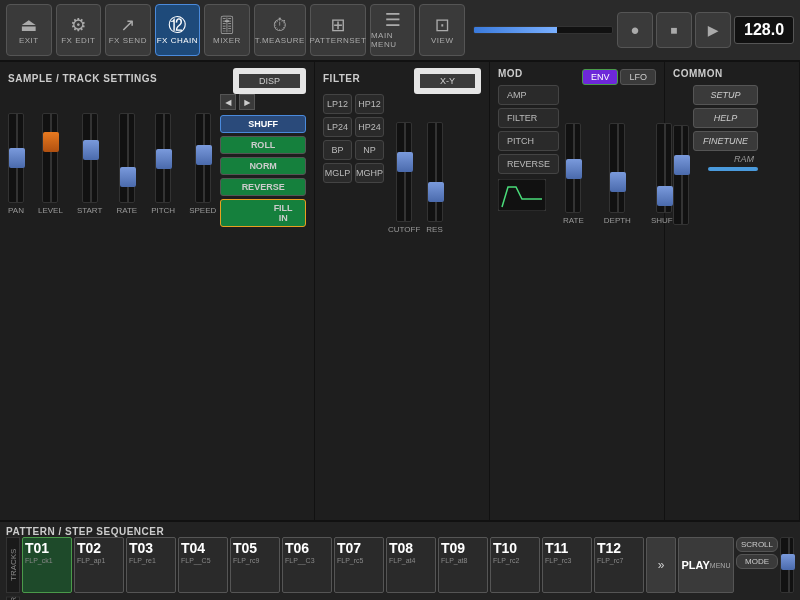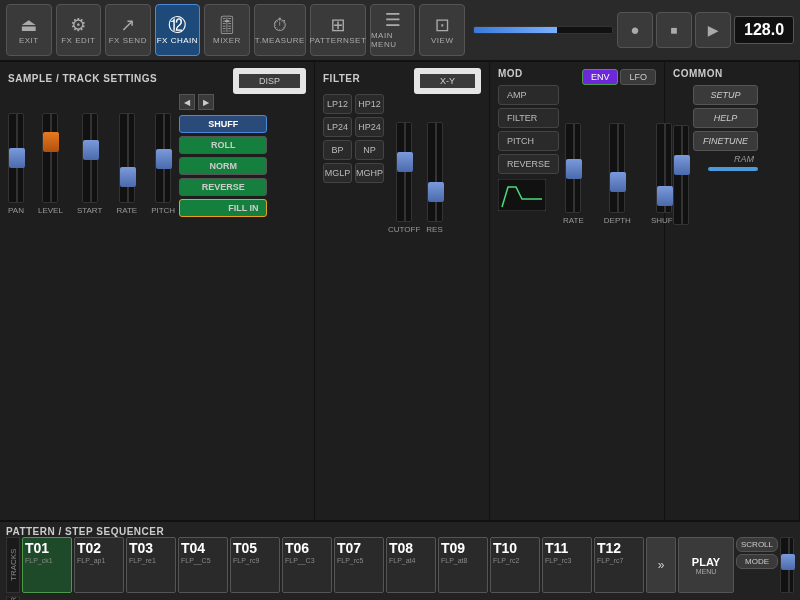--- a/index.html
+++ b/index.html
@@ -298,21 +298,20 @@
       width: 30px;
       display: flex;
       align-items: center;
       justify-content: center;
       cursor: pointer;
       font-size: 12px;
       color: #ccc;
     }
     .play-menu-btn {
       display: flex;
-      flex-direction: column;
       align-items: center;
       justify-content: center;
       background: #3a3a3a;
       border: 1px solid #555;
       border-radius: 2px;
       padding: 4px;
       cursor: pointer;
       width: 56px;
     }
     .play-menu-btn .pm-label {
@@ -506,20 +505,27 @@
         </div>
 
         <div class="fader-col">
           <div class="v-fader">
             <div class="v-fader-line"></div>
             <div class="v-fader-thumb" style="top:40%;"></div>
           </div>
           <span class="fader-label">PITCH</span>
         </div>
 
+        <div class="fader-col">
+          <div class="v-fader">
+            <div class="v-fader-line"></div>
+            <div class="v-fader-thumb" style="top:35%;"></div>
+          </div>
+          <span class="fader-label">SPEED</span>
+        </div>
       </div>
 
       <div style="display:flex;flex-direction:column;justify-content:flex-start;gap:3px;padding-top:0;">
         <div style="display:flex;gap:3px;margin-bottom:2px;">
           <div class="arrow-btn">◀</div>
           <div class="arrow-btn">▶</div>
         </div>
         <div class="sample-btn active">SHUFF</div>
         <div class="sample-btn">ROLL</div>
         <div class="sample-btn">NORM</div>

